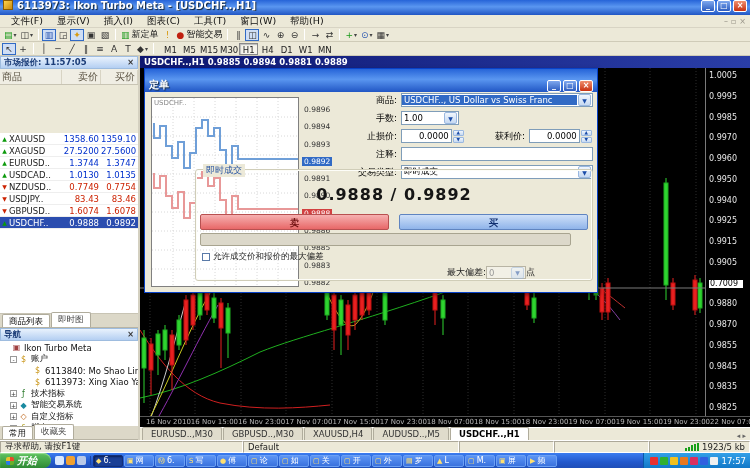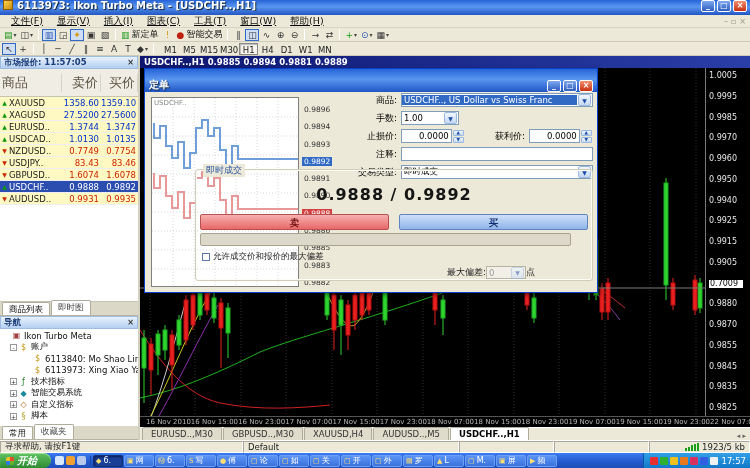--- a/index.html
+++ b/index.html
@@ -10,21 +10,21 @@
   
   .titlebar { height:15px; background:linear-gradient(180deg,#2664d8 0%,#5a96f0 45%,#2156c4 100%); display:flex; align-items:flex-start; padding:0 3px; color:#fff; font-weight:bold; font-size:10px; }
   .app-ic { width:10px; height:10px; background:linear-gradient(135deg,#ffd24a,#c88a10); border:1px solid #8a5a00; margin-right:4px; flex:none; }
   .titlebar .t-text { flex:1; white-space:nowrap; overflow:hidden; text-shadow:1px 1px 1px #123; }
   .win-btns { display:flex; gap:2px; }
   .wbtn { width:14px; height:12px; border:1px solid #fff; border-radius:2px; background:linear-gradient(180deg,#7fa8ee,#2c5cc0); color:#fff; font-size:8px; line-height:10px; text-align:center; }
   .wbtn.close { background:linear-gradient(180deg,#f09070,#c83010); }
 
   
   .menubar { height:13px; background:#ece9d8; border-bottom:1px solid #d8d4c4; display:flex; align-items:center; padding:0 4px; }
-  .menubar-items { display:flex; flex:1;text-decoration:underline; }
+  .menubar-items { display:flex; flex:1; }
   .menu-item { padding:0 7px; font-size:9.5px; color:#111; }
   .mdi-ctrl { display:flex; gap:3px; color:#9a968a; font-size:8px; }
 
   
   .toolbar { display:flex; align-items:center; background:#ece9d8; border-bottom:1px solid #cfcbb8; padding:0 2px; }
   .tb1 { height:14px; } .tb2 { height:14px; }
   .tbtn { min-width:14px; height:12px; display:flex; align-items:center; justify-content:center; font-size:9px; color:#333; border:1px solid transparent; padding:0 1px; }
   .tbtn.pressed { border:1px solid #316ac5; background:#cfdef5; }
   .tbtn .caret { font-size:6px; color:#444; margin-left:1px; }
   .tsep { width:1px; height:11px; background:#b8b4a4; border-right:1px solid #fff; margin:0 3px; }
@@ -34,24 +34,24 @@
   .tf-btn { min-width:19px; height:12px; font-size:8.5px; color:#222; text-align:center; line-height:12px; border:1px solid transparent; }
   .tf-btn.active { border:1px solid #888; background:#f6f4ec; box-shadow:inset 1px 1px 1px #bbb; }
 
   
   .body { display:flex; height:384px; }
   .left-col { width:140px; flex:none; display:flex; flex-direction:column; background:#ece9d8; border-right:2px solid #d4d0c0; }
 
   
   .panel-hdr { height:13px; background:linear-gradient(180deg,#e9f2fd,#b4cff2); border:1px solid #9ebcdf; display:flex; align-items:center; padding:0 3px; font-size:8.5px; color:#1c3d78; font-weight:bold; }
   .panel-hdr .x { margin-left:auto; color:#333; font-size:8px; font-weight:bold; }
-  .mw-colhdr { height:28px; display:flex; background:#f0eee4; border-bottom:1px solid #c8c4b4; font-size:13px; color:#5a5242; align-items:center; }
+  .mw-colhdr { height:16px; display:flex; background:#f0eee4; border-bottom:1px solid #c8c4b4; font-size:10px; color:#5a5242; align-items:center; }
   .mw-colhdr span { padding:0 2px; border-right:1px solid #d8d4c4; }
   .col-sym { width:62px; } .col-bid { width:39px; text-align:right; } .col-ask { width:37px; text-align:right; }
-  .mw-table { background:#fef9c3; }
+  .mw-table { background:#ffffff;margin-top:48px; }
   .mw-row { height:12px; display:flex; align-items:center; font-size:8.5px; border-bottom:1px solid #eee; }
   .mw-row .dir { width:9px; text-align:center; font-size:6px; }
   .mw-row .sym { width:53px; color:#222; }
   .mw-row .bid { width:39px; text-align:right; padding-right:2px; }
   .mw-row .ask { width:37px; text-align:right; padding-right:2px; }
   .mw-row.up .dir { color:#0c9a0c; } .mw-row.down .dir { color:#cc2200; }
   .mw-row.up .bid,.mw-row.up .ask { color:#0030cc; }
   .mw-row.down .bid,.mw-row.down .ask { color:#cc2200; }
   .mw-row.sel { background:#2b4daf; }
   .mw-row.sel .sym,.mw-row.sel .bid,.mw-row.sel .ask { color:#fff; }
@@ -348,26 +348,20 @@
           <span class="dir">▼</span>
           <span class="sym">GBPUSD..</span>
           <span class="bid">1.6074</span>
           <span class="ask">1.6078</span>
         </div>
           <div class="mw-row up sel">
           <span class="dir">▲</span>
           <span class="sym">USDCHF..</span>
           <span class="bid">0.9888</span>
           <span class="ask">0.9892</span>
-        </div>
-          <div class="mw-row down">
-          <span class="dir">▼</span>
-          <span class="sym">AUDUSD..</span>
-          <span class="bid">0.9931</span>
-          <span class="ask">0.9935</span>
         </div>
         </div>
       <div class="mw-fill"></div>
       <div class="mini-tabs">
         <span class="mini-tab active">商品列表</span>
         <span class="mini-tab">即时图</span>
       </div>
       <div class="panel-hdr">
         <span>导航</span>
         <span class="x">×</span>

